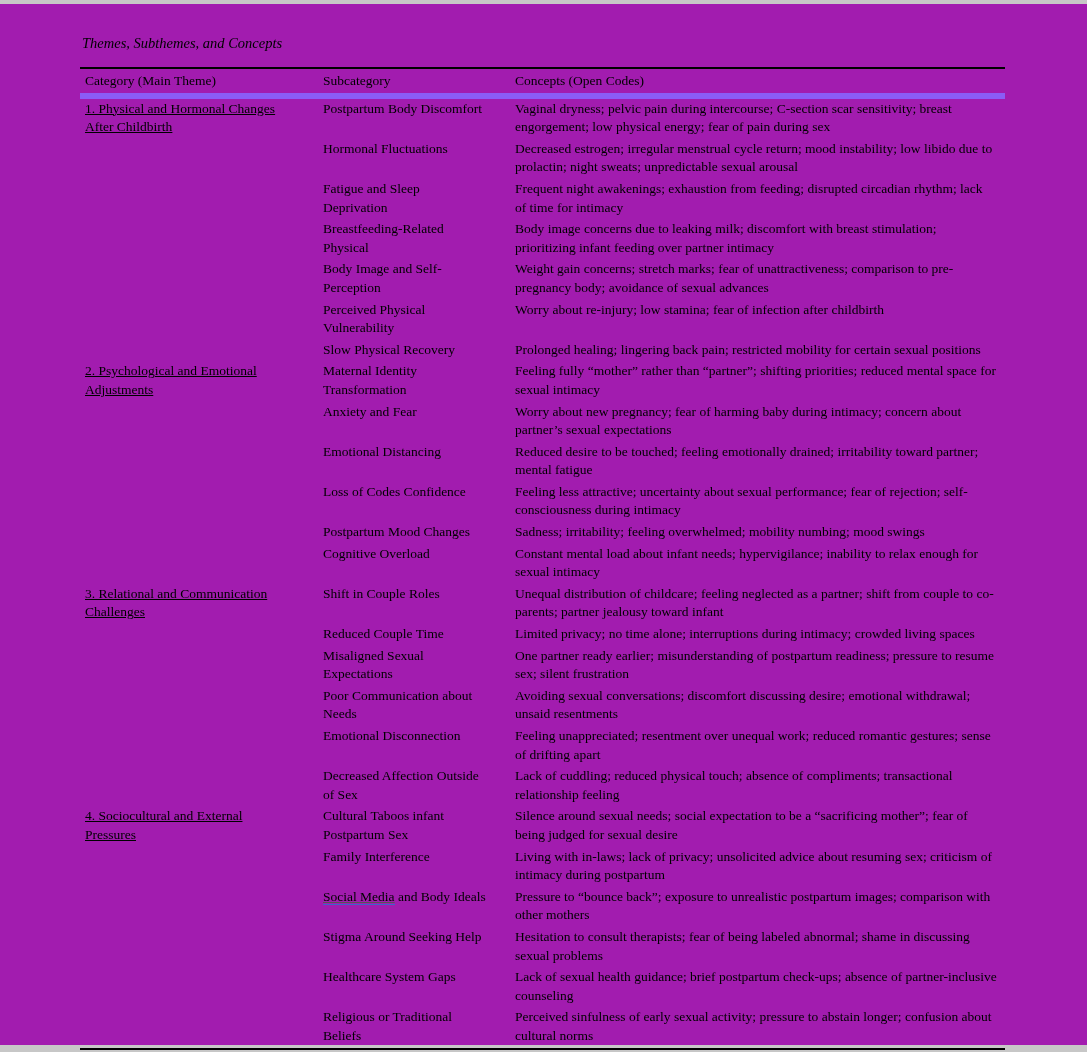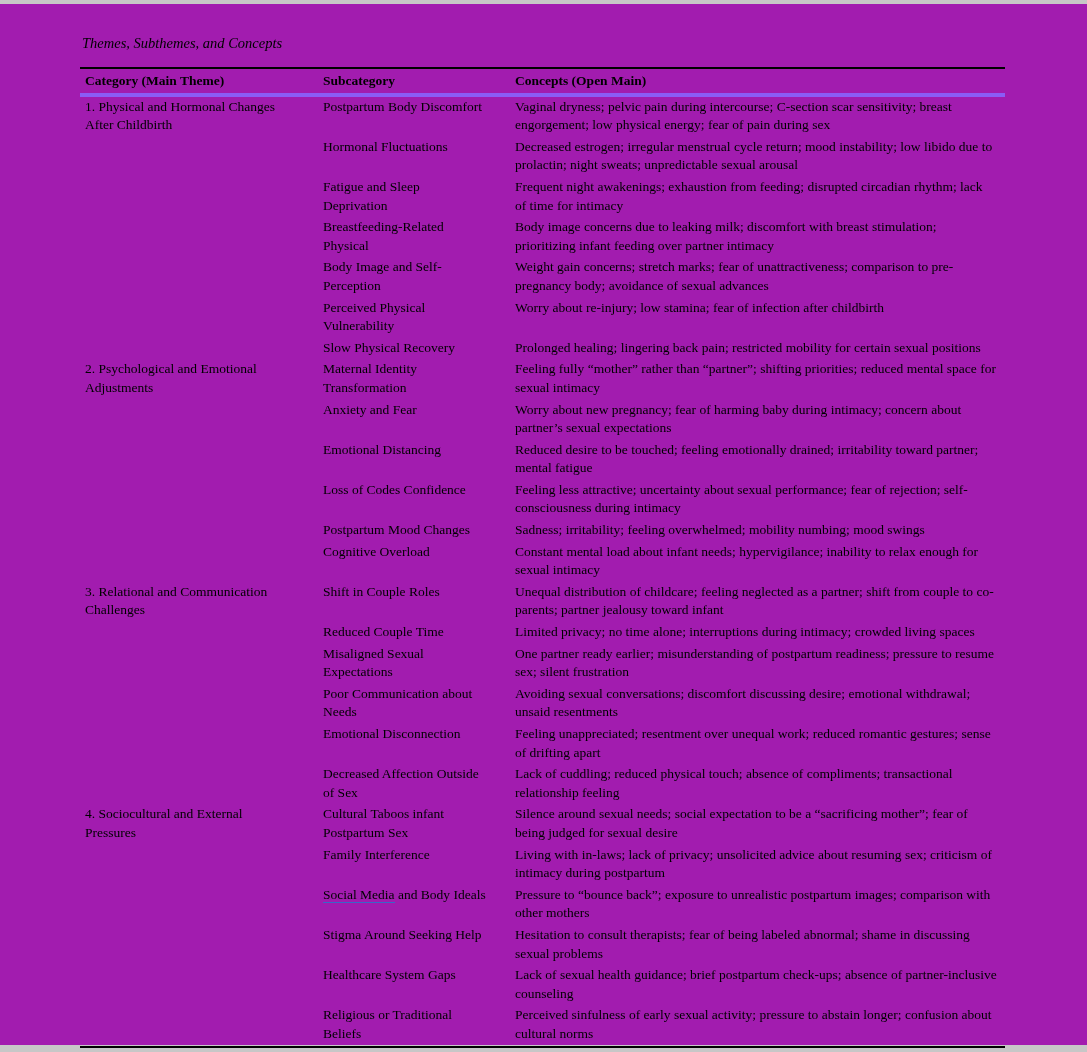--- a/index.html
+++ b/index.html
@@ -34,34 +34,35 @@
     table-layout: fixed;
     border-top: 2px solid #000;
     border-bottom: 2px solid #000;
     font-size: 13.5px;
     line-height: 18.6px;
   }
   col.c-cat { width: 238px; }
   col.c-sub { width: 192px; }
   col.c-con { width: 495px; }
   th {
-    font-weight: bold;
+    font-weight: normal;
     text-align: left;
-    border-bottom: 4px solid #8b5cf6;
+    border-bottom: 6px solid #8b5cf6;
     padding: 3px 0 2px 5px;
     vertical-align: bottom;
   }
   td {
     vertical-align: top;
     padding: 1px 10px 2px 5px;
   }
-  td.cat { padding-right: 26px; }
+  td.cat { padding-right: 26px; text-decoration: underline; }
   td.sub { padding-right: 24px; margin-left: 9px; }
   td.con { padding-right: 8px; }
   .editor-mark {
+    text-decoration: underline;
     text-decoration-color: #555;
     border-bottom: 1.5px solid #3a66c9;
     cursor: pointer;
   }
 </style>
 </head>
 <body>
 
 <div class="page">
   <div class="doc-title">Themes, Subthemes, and Concepts</div>
@@ -69,21 +70,21 @@
   <table class="apa-table">
     <colgroup>
       <col class="c-cat">
       <col class="c-sub">
       <col class="c-con">
     </colgroup>
     <thead>
       <tr>
         <th>Category (Main Theme)</th>
         <th>Subcategory</th>
-        <th>Concepts (Open Main)</th>
+        <th>Concepts (Open Codes)</th>
       </tr>
     </thead>
     <tbody id="table-body">
         <tr>
           <td class="cat" rowspan="7">1. Physical and Hormonal Changes After Childbirth</td>
           <td class="sub">Postpartum Body Discomfort</td>
           <td class="con">Vaginal dryness; pelvic pain during intercourse; C-section scar sensitivity; breast engorgement; low physical energy; fear of pain during sex</td>
         </tr>
         <tr>
           <td class="sub">Hormonal Fluctuations</td>

